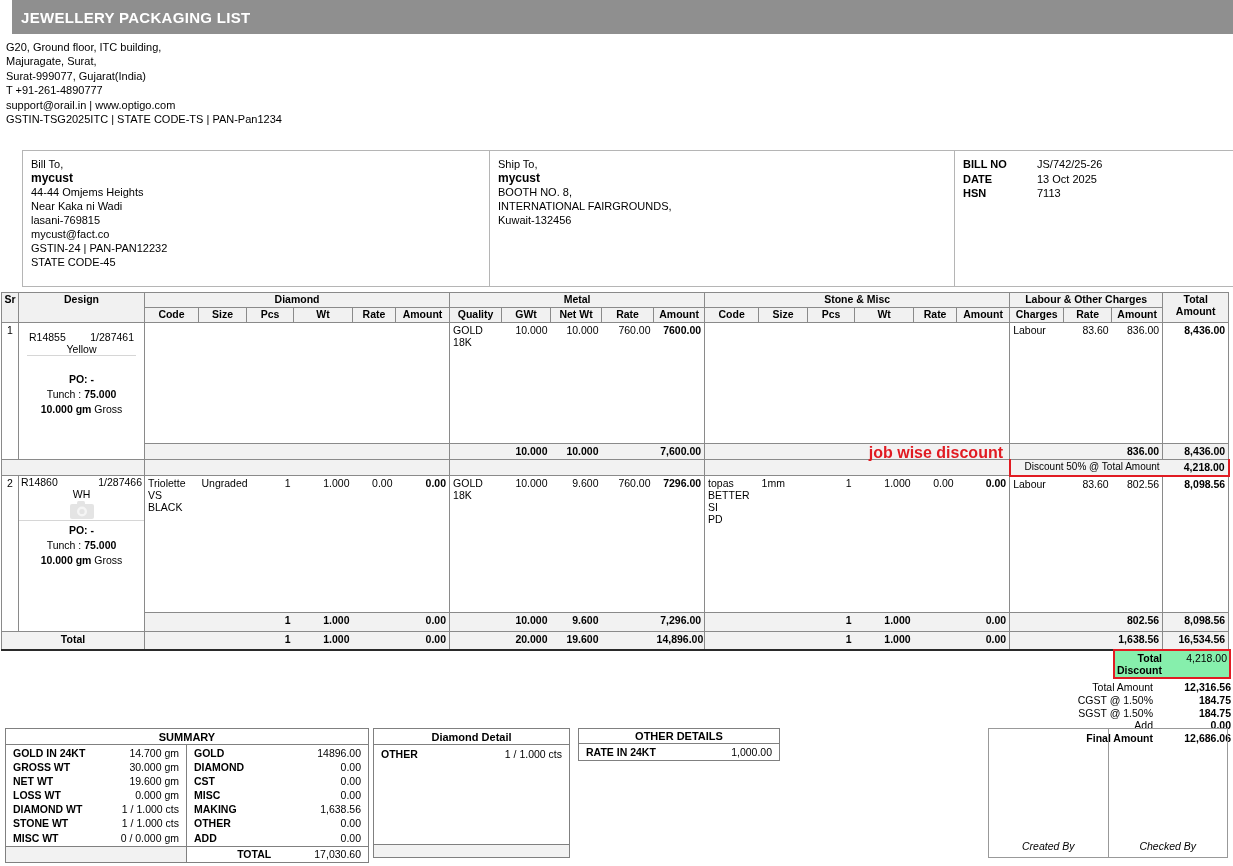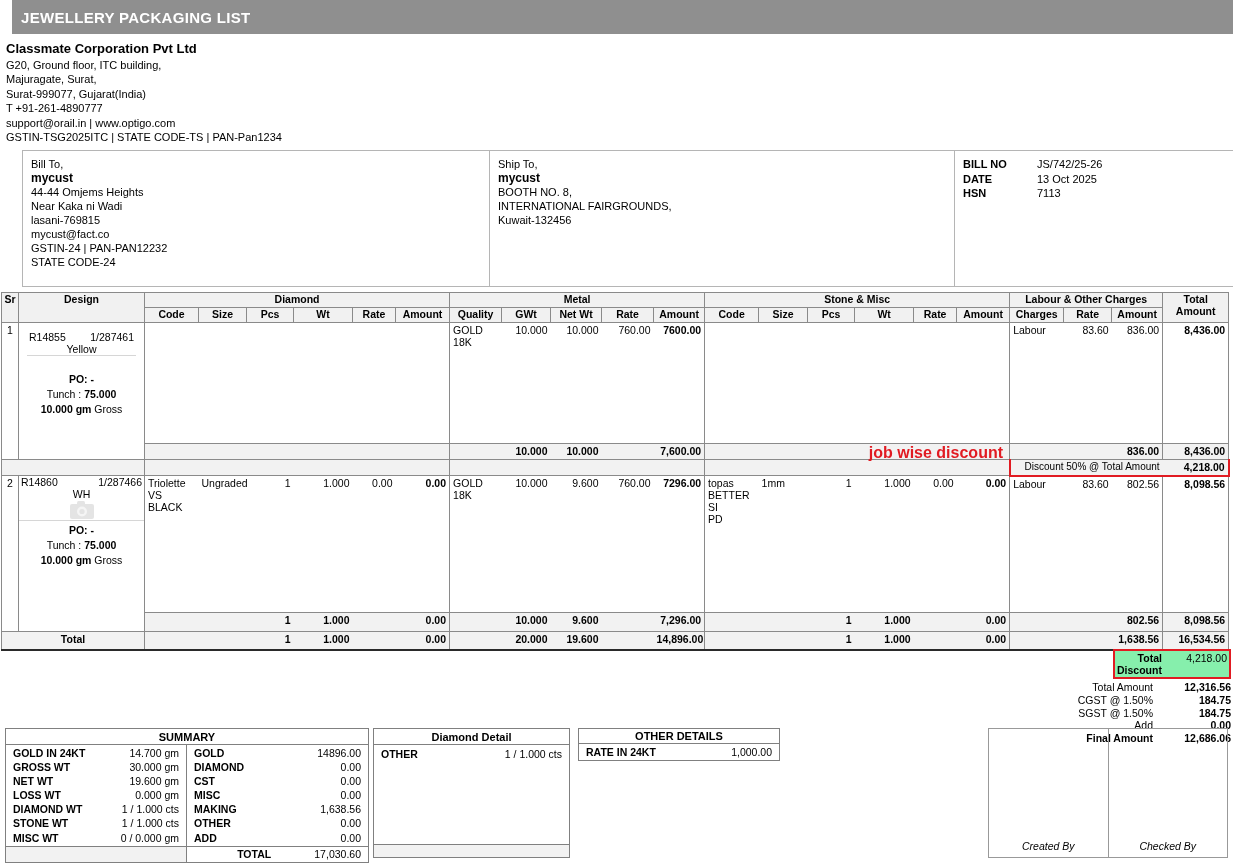--- a/index.html
+++ b/index.html
@@ -101,39 +101,38 @@
   .camera{ opacity:.45; }
 </style>
 </head>
 <body>
 
 <div id="page">
 
   <div class="titlebar">JEWELLERY PACKAGING LIST</div>
 
   <div class="company">
-    <div class="cname">Classmate Corporation Pvt Ltd</div>
     <div>G20, Ground floor, ITC building,</div>
     <div>Majuragate, Surat,</div>
     <div>Surat-999077, Gujarat(India)</div>
     <div>T +91-261-4890777</div>
     <div>support@orail.in | www.optigo.com</div>
     <div>GSTIN-TSG2025ITC | STATE CODE-TS | PAN-Pan1234</div>
   </div>
 
   <div class="band">
     <div class="col col-billto">
       <div>Bill To,</div>
       <div class="pname">mycust</div>
       <div>44-44 Omjems Heights</div>
       <div>Near Kaka ni Wadi</div>
       <div>lasani-769815</div>
       <div>mycust@fact.co</div>
       <div>GSTIN-24 | PAN-PAN12232</div>
-      <div>STATE CODE-24</div>
+      <div>STATE CODE-45</div>
     </div>
     <div class="col col-shipto">
       <div>Ship To,</div>
       <div class="pname">mycust</div>
       <div>BOOTH NO. 8,</div>
       <div>INTERNATIONAL FAIRGROUNDS,</div>
       <div>Kuwait-132456</div>
     </div>
     <div class="col col-billinfo">
       <div class="irow">

